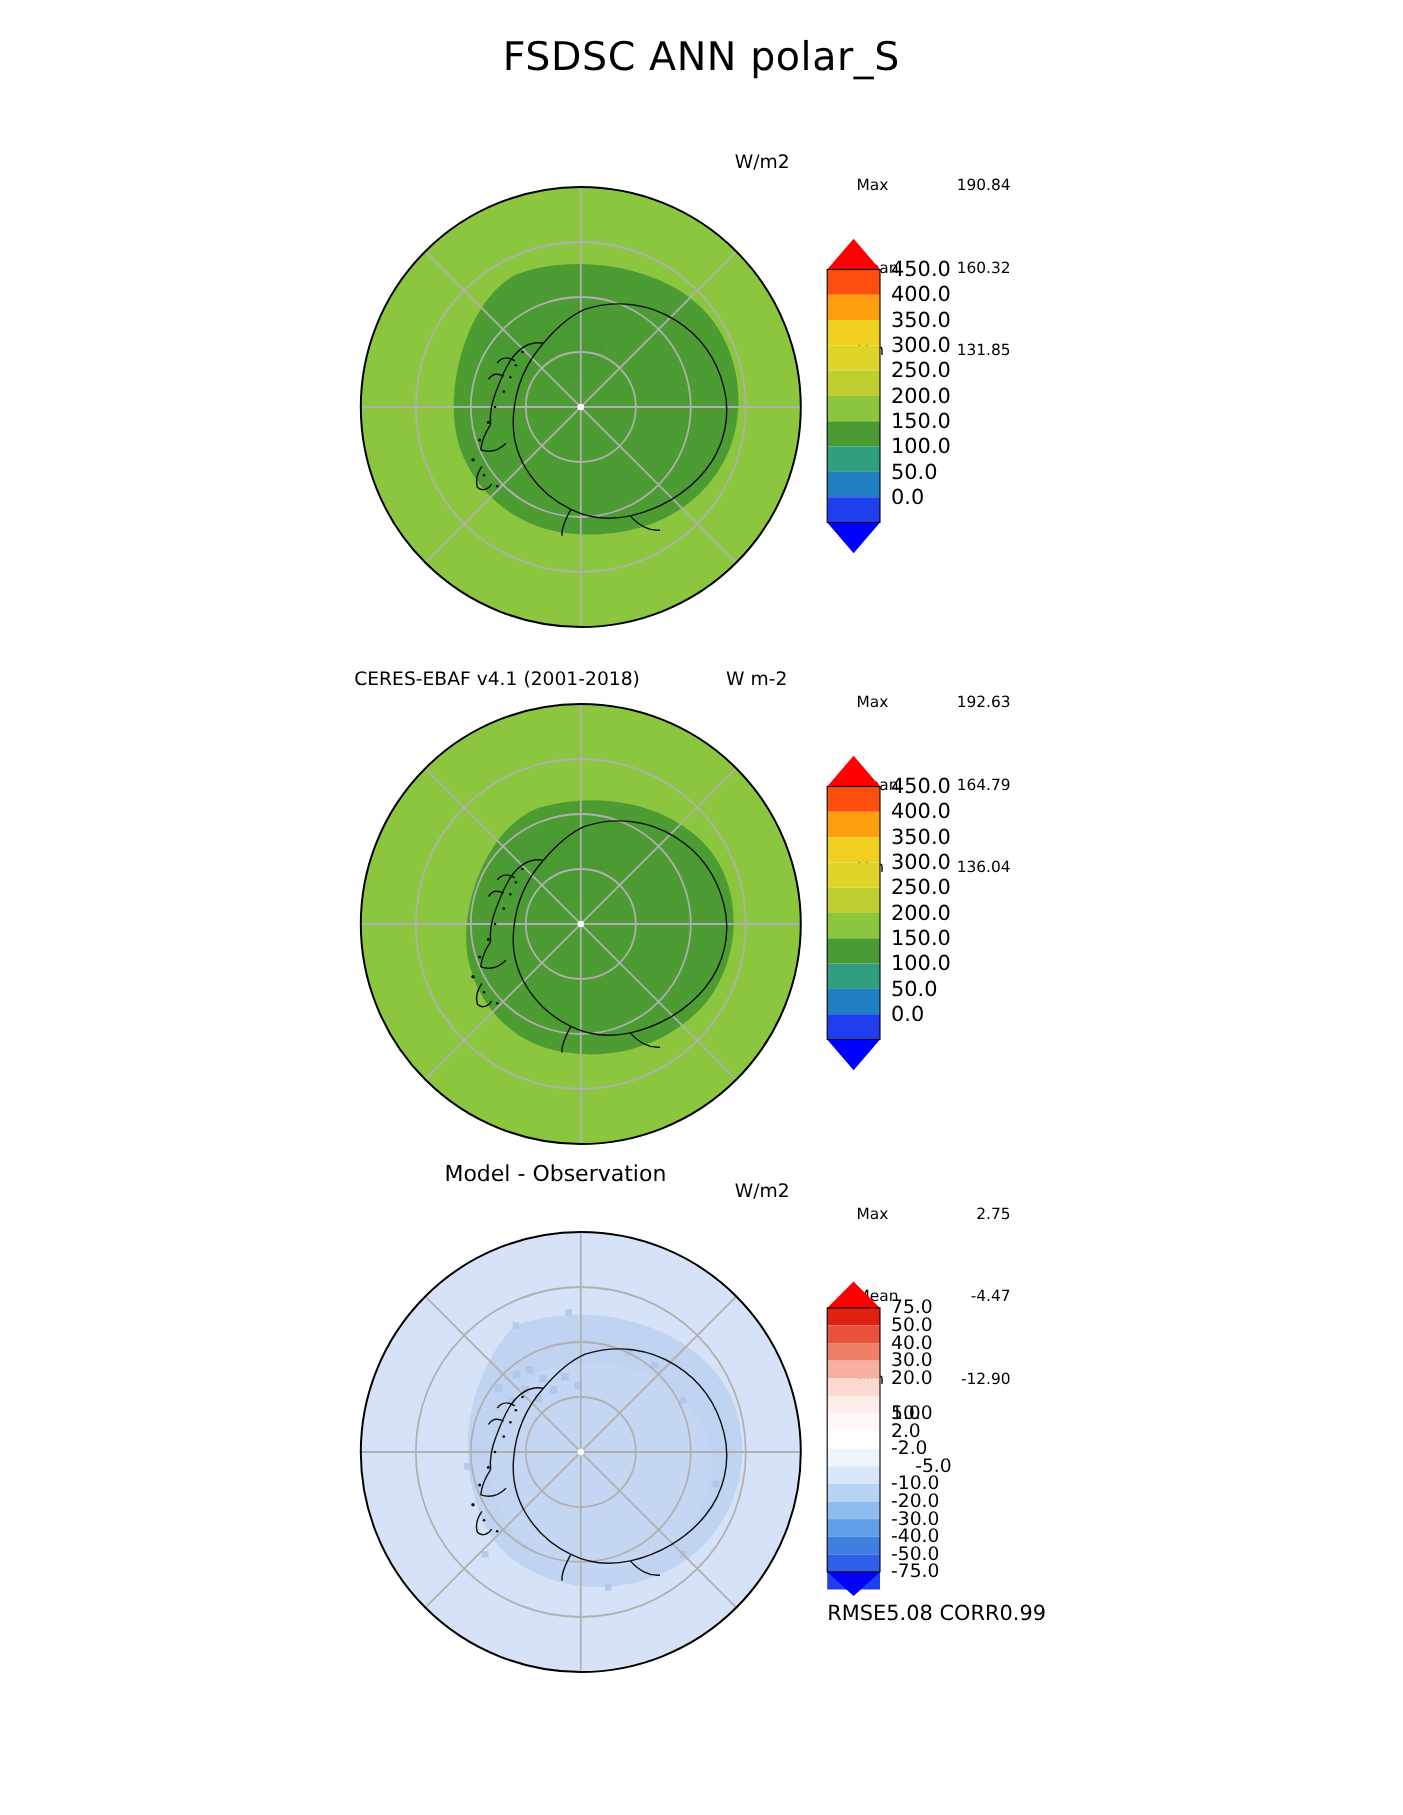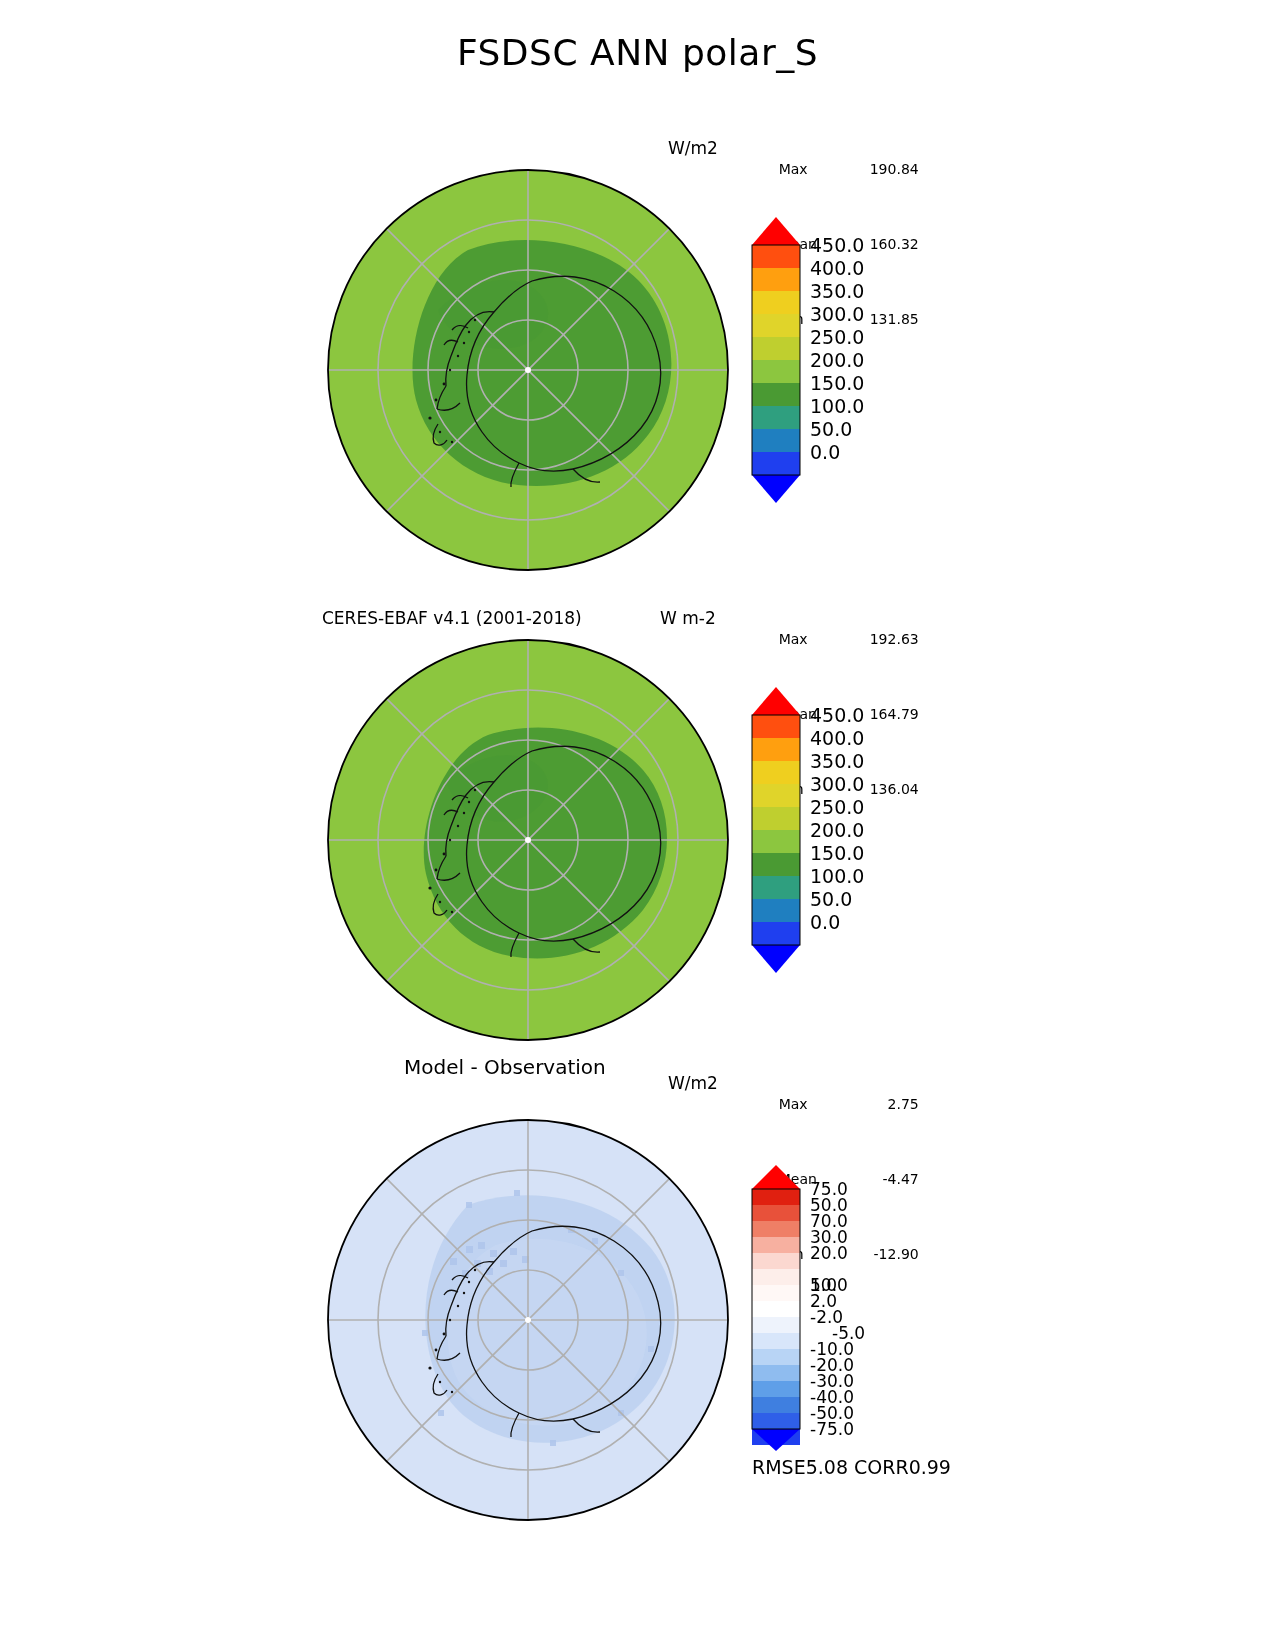--- a/index.html
+++ b/index.html
@@ -400,21 +400,21 @@
       <rect x="4" y="218" width="48" height="16" fill="#5f9fe8"></rect>
       <rect x="4" y="234" width="48" height="16" fill="#3f7fe0"></rect>
       <rect x="4" y="250" width="48" height="16" fill="#2f5fe8"></rect>
       <rect x="4" y="266" width="48" height="16" fill="#1f3fef"></rect>
       <polygon points="28,288 52,266 4,266" fill="#0000ff"></polygon>
       <rect x="4" y="26" width="48" height="240" fill="none" stroke="#000000" stroke-width="1"></rect>
     </svg>
     <div class="cbar-labels small" style="height:290px;">
       <span style="top:26px;">75.0</span>
       <span style="top:42px;">50.0</span>
-      <span style="top:58px;">70.0</span>
+      <span style="top:58px;">40.0</span>
       <span style="top:74px;">30.0</span>
       <span style="top:90px;">20.0</span>
       <span style="top:122px;">10.0</span>
       <span style="top:122px;">5.0</span>
       <span style="top:138px;">2.0</span>
       <span style="top:154px;">-2.0</span>
       <span style="top:170px;margin-left:22px;">-5.0</span>
       <span style="top:186px;">-10.0</span>
       <span style="top:202px;">-20.0</span>
       <span style="top:218px;">-30.0</span>

